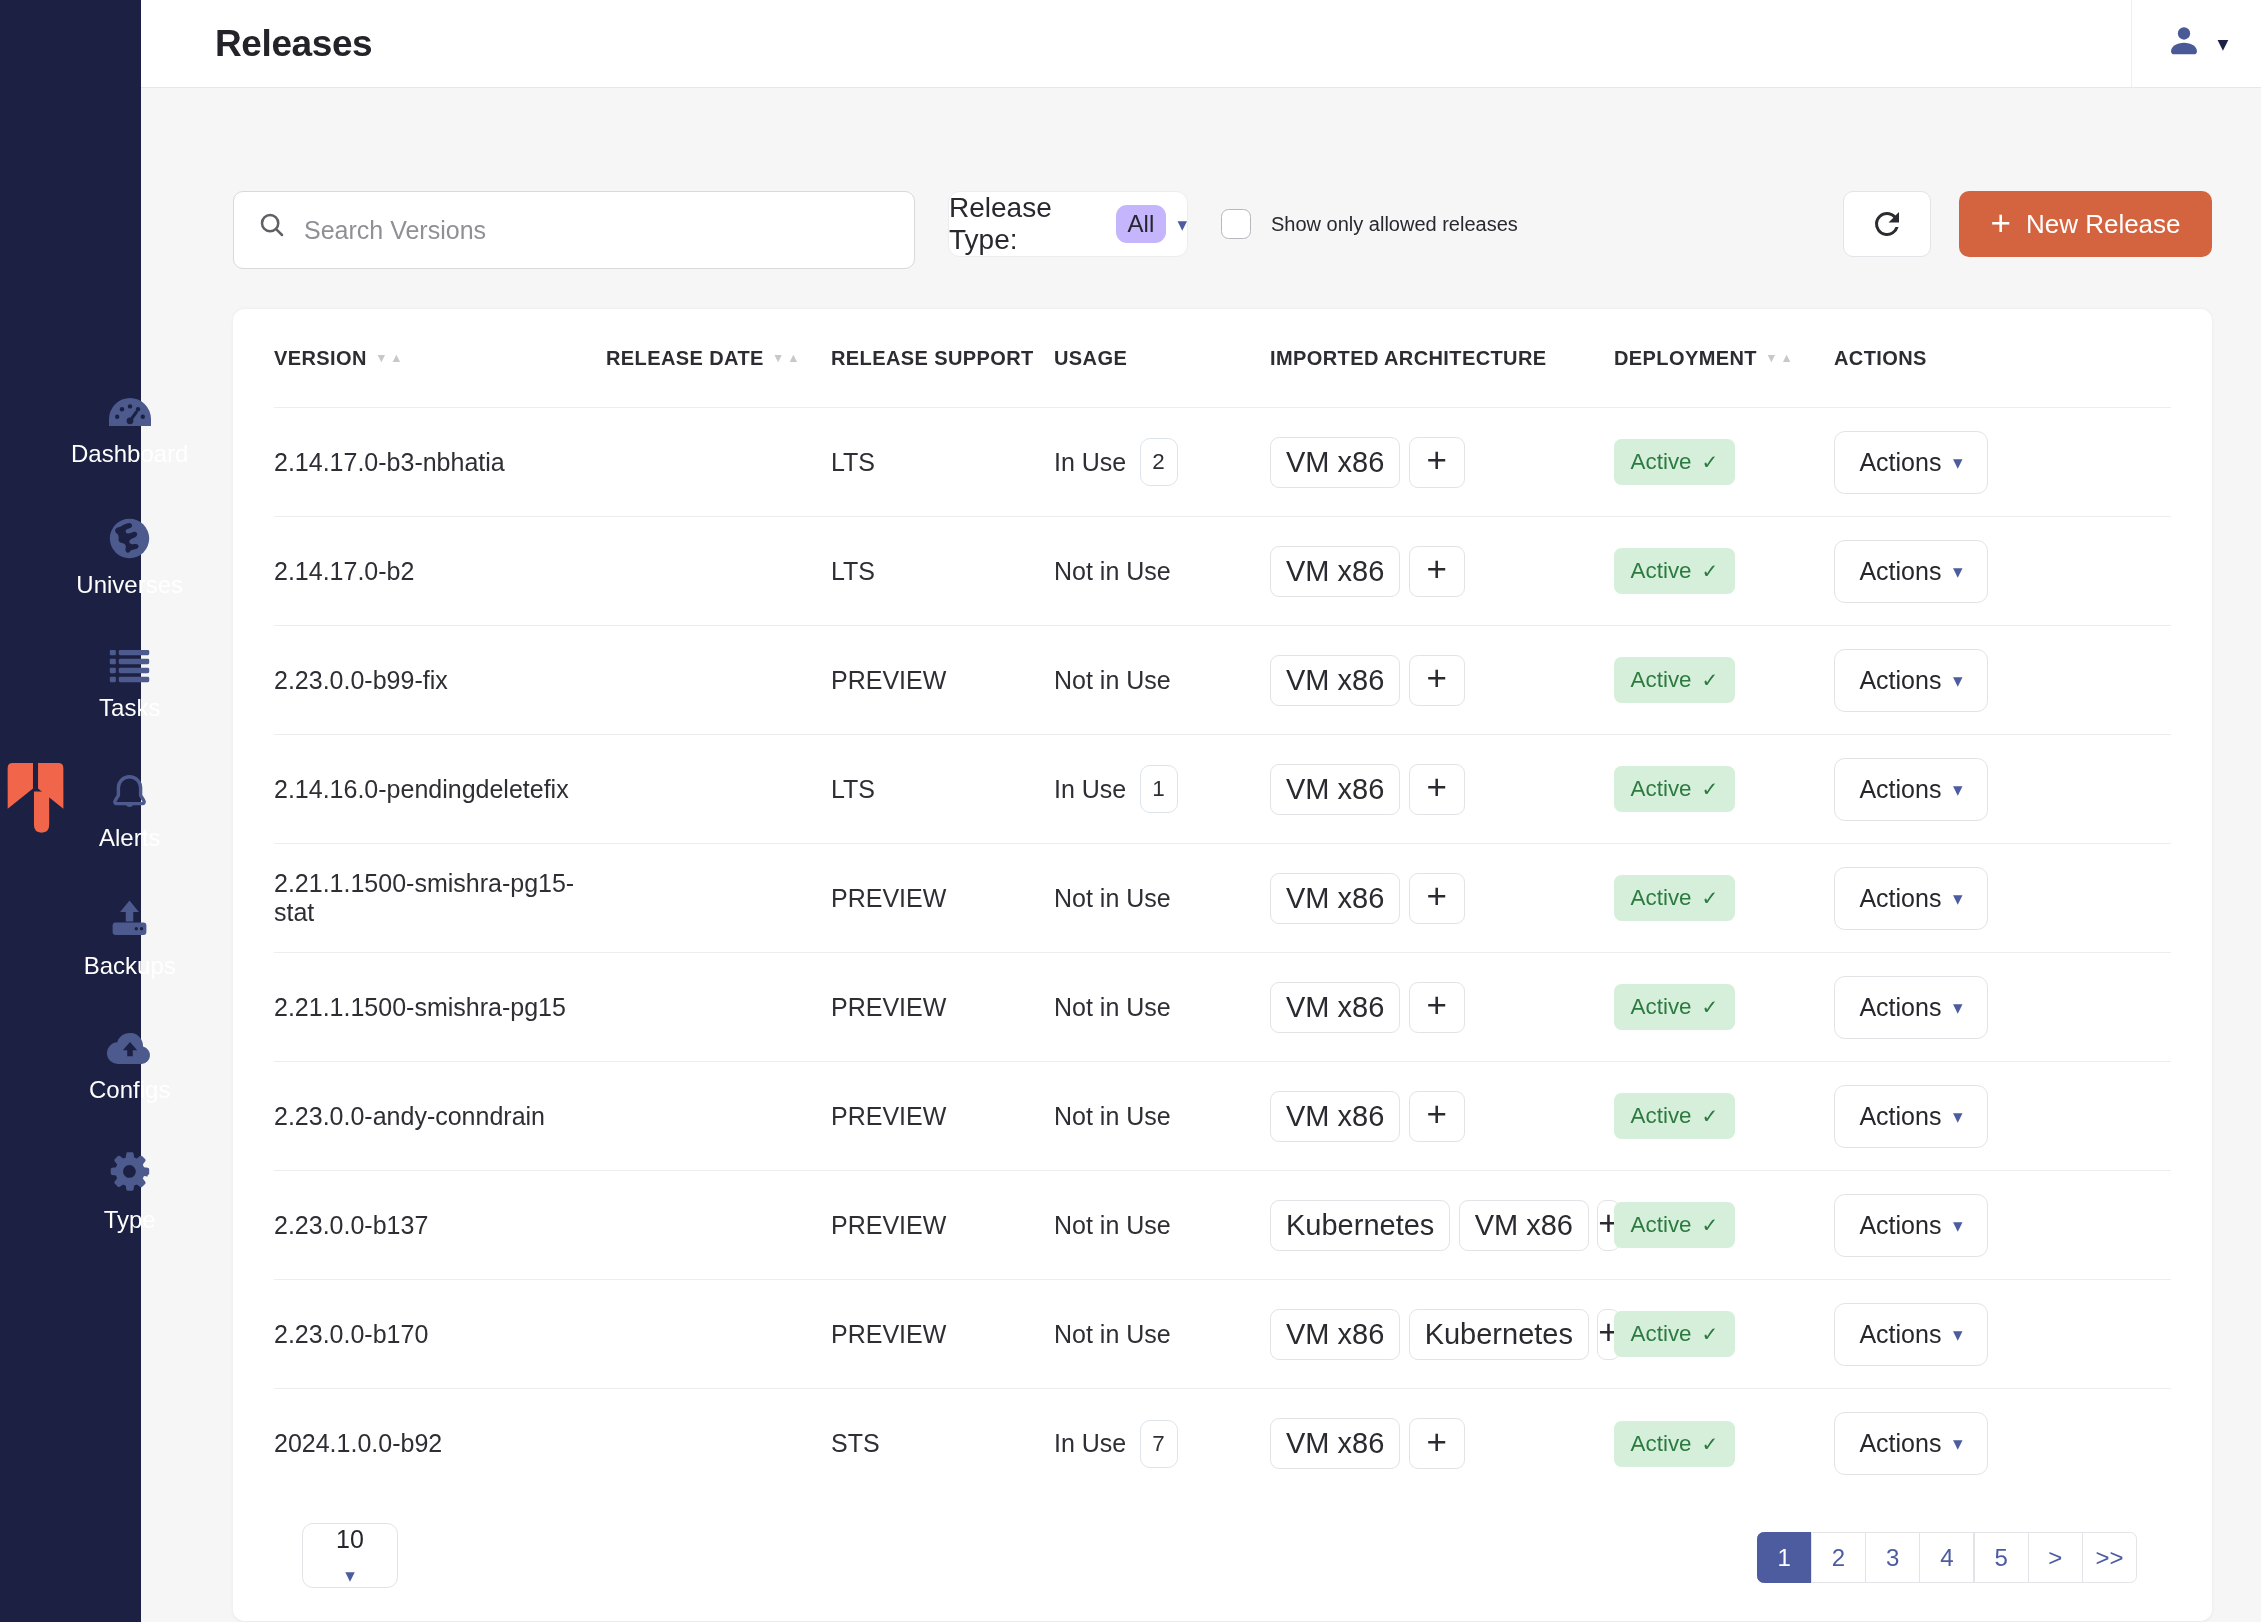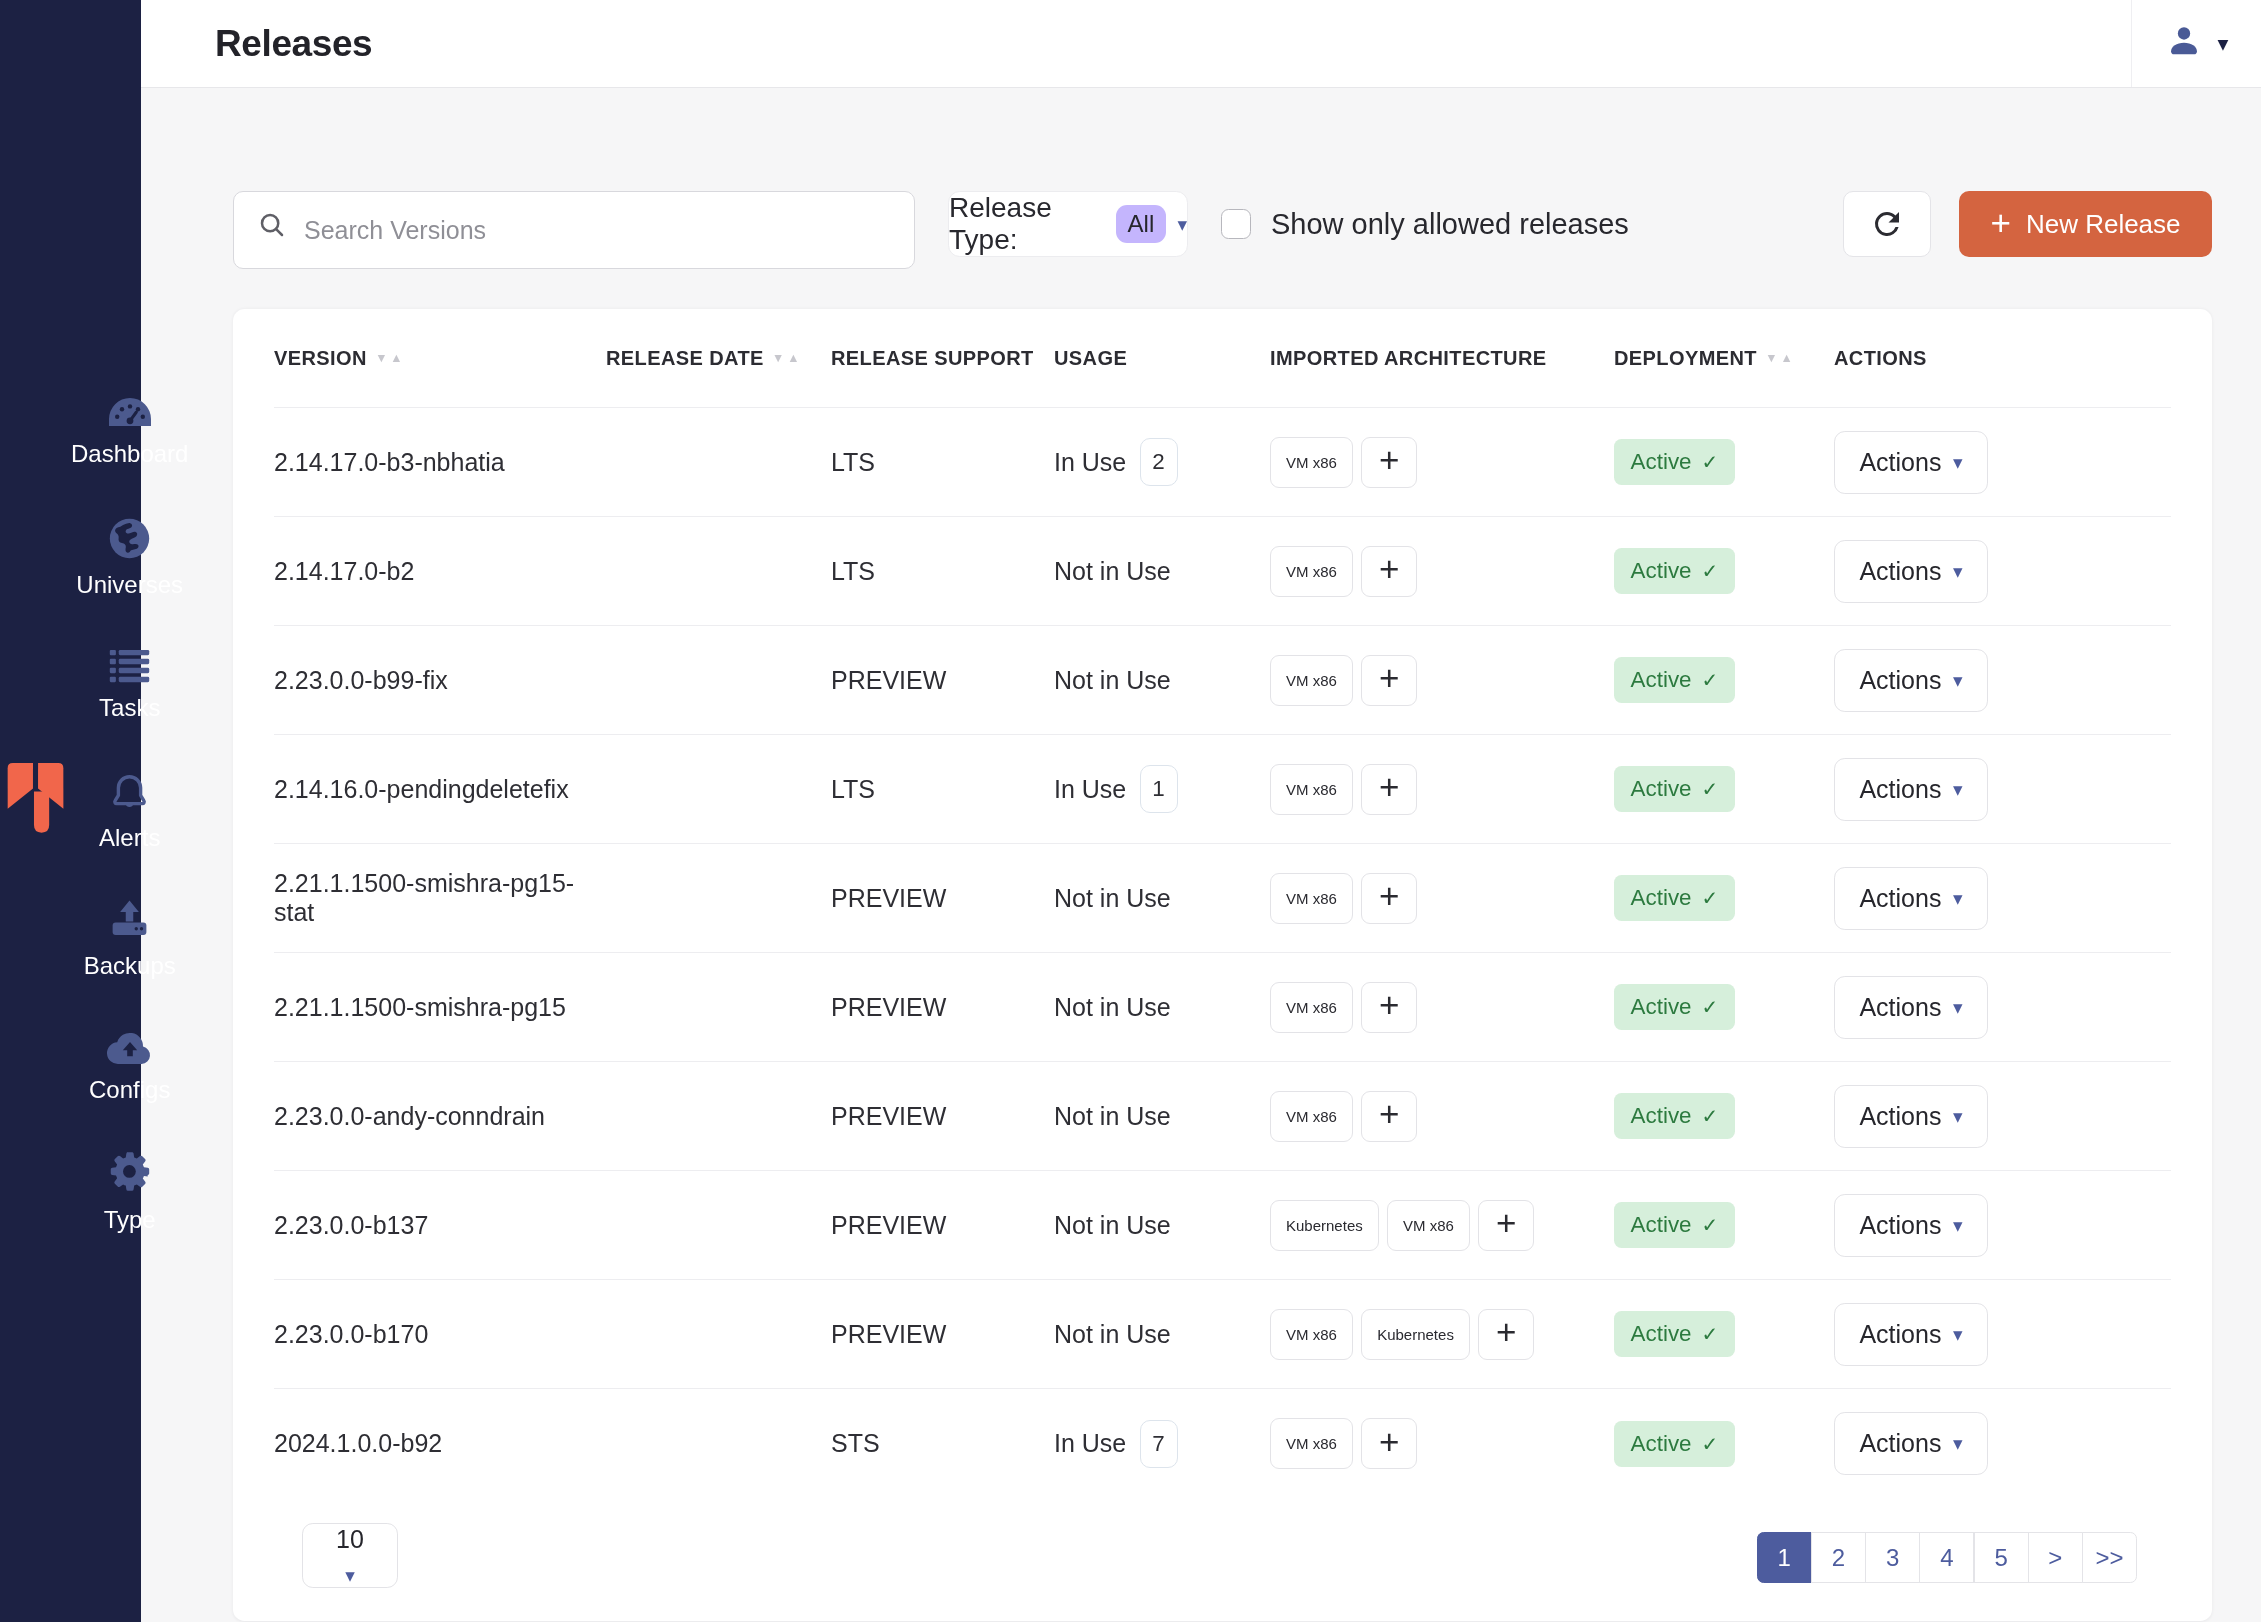--- a/index.html
+++ b/index.html
@@ -65,21 +65,21 @@
   }
   .caret { color:#4d5c9e; font-size:19px; }
   .allowed-row {
     position:absolute; left:1221px; top:191px; height:66px;
     display:flex; align-items:center; gap:20px;
   }
   .checkbox {
     width:30px; height:30px; background:#fff;
     border:1.7px solid #b7b7bd; border-radius:7.5px; cursor:pointer;
   }
-  .allowed-label { font-size:29px; color:#28282e; }
+  .allowed-label { font-size:20px; color:#28282e; }
   .refresh-btn {
     position:absolute; left:1843px; top:191px; width:88px; height:66px;
     background:#fff; border:0.8px solid #e4e4e8; border-radius:10px;
     display:flex; align-items:center; justify-content:center; cursor:pointer;
   }
   .new-release-btn {
     position:absolute; left:1959px; top:191px; width:253px; height:66px;
     background:#d46440; border:none; border-radius:10px;
     display:flex; align-items:center; justify-content:center; gap:15px;
     color:#fff; cursor:pointer;
@@ -111,21 +111,21 @@
   .count-chip {
     min-width:38px; height:48px; padding:0 10px;
     border:0.8px solid #dde4ec; border-radius:10px;
     display:inline-flex; align-items:center; justify-content:center;
     font-size:22.4px; color:#2e2e34; background:#fff;
   }
   .arch-cell { gap:8.3px; }
   .chip {
     border:0.8px solid #e3e3e7; border-radius:9px; background:#fff;
     height:51px; padding:0 15px; display:inline-flex; align-items:center;
-    font-size:15px; color:#2a2a30; white-space:nowrap;
+    font-size:29px; color:#2a2a30; white-space:nowrap;
   }
   .plus-btn {
     width:56px; height:51px; border:0.8px solid #e3e3e7; border-radius:9px;
     background:#fff; font-size:35px; color:#2a2a30; line-height:1;
     display:inline-flex; align-items:center; justify-content:center;
     cursor:pointer; padding-bottom:5px;
   }
   .active-badge {
     background:#d6efdb; color:#2c7a3f; border-radius:7.5px;
     height:46px; padding:0 16.6px;

